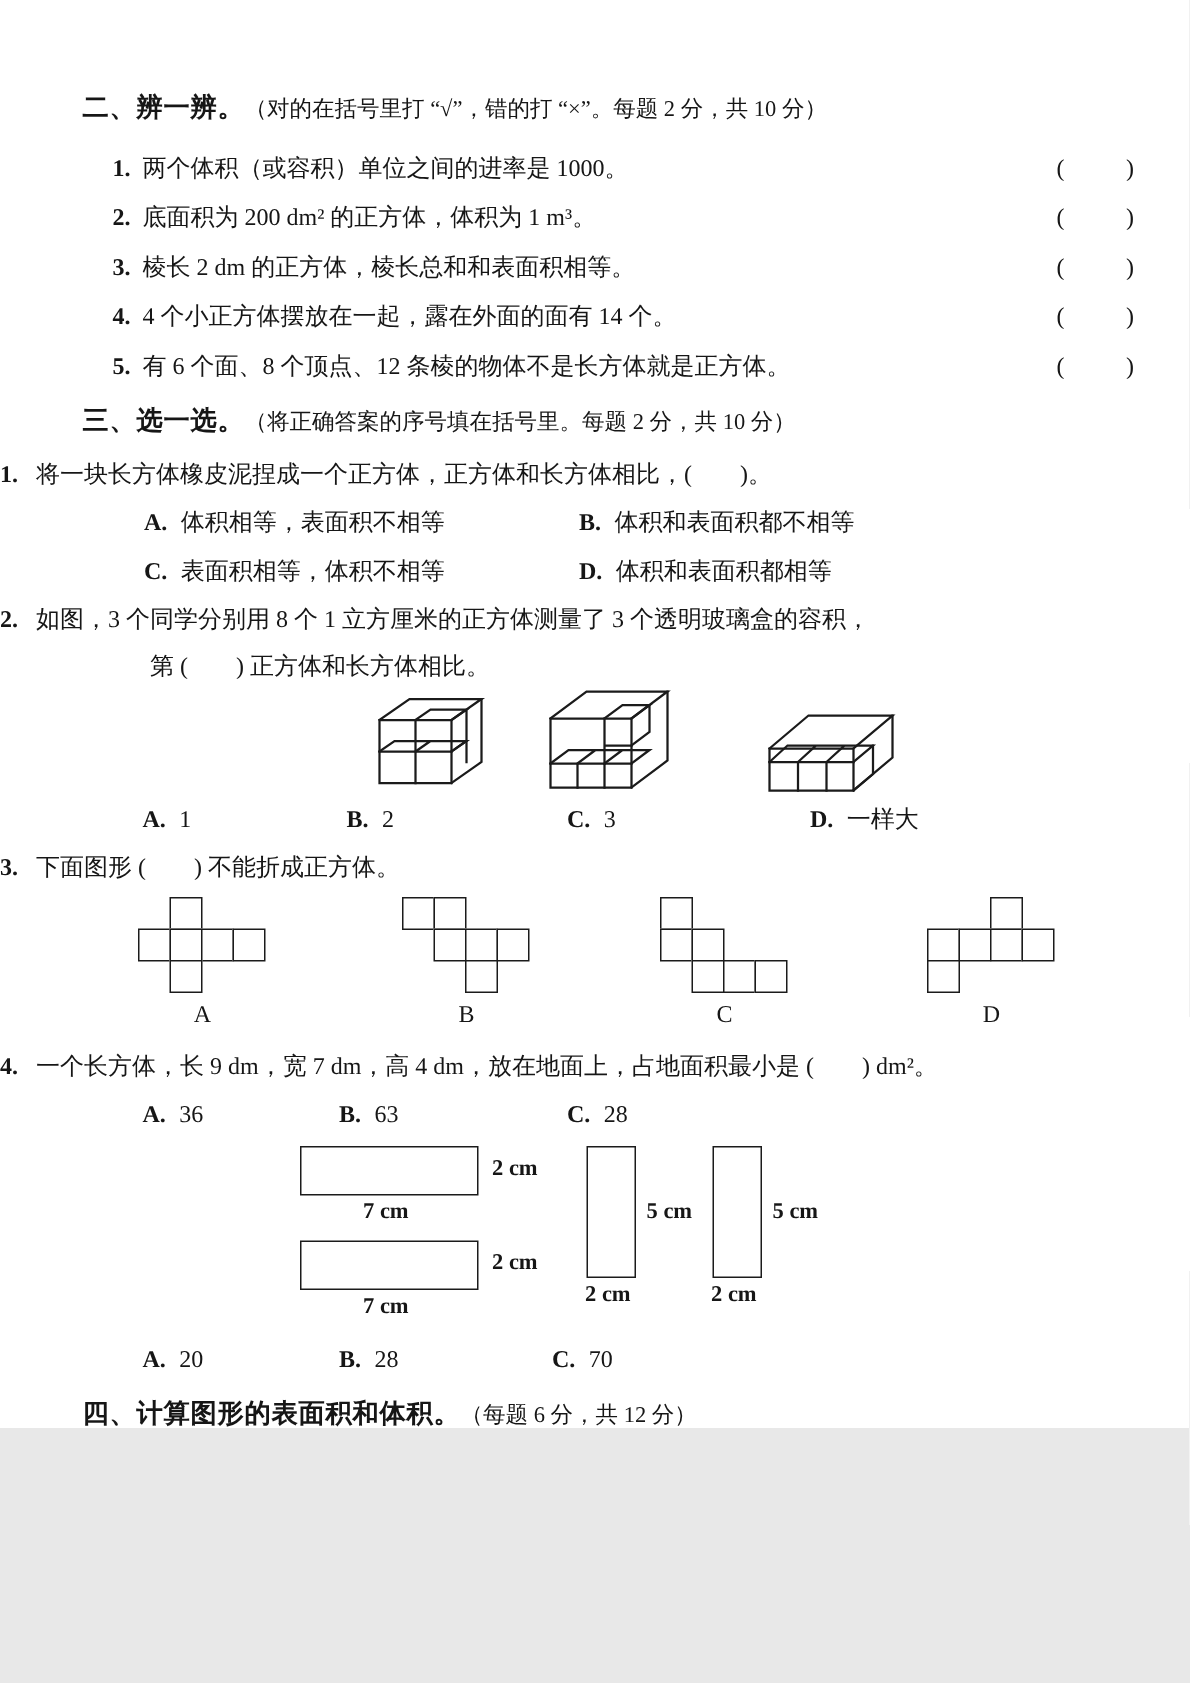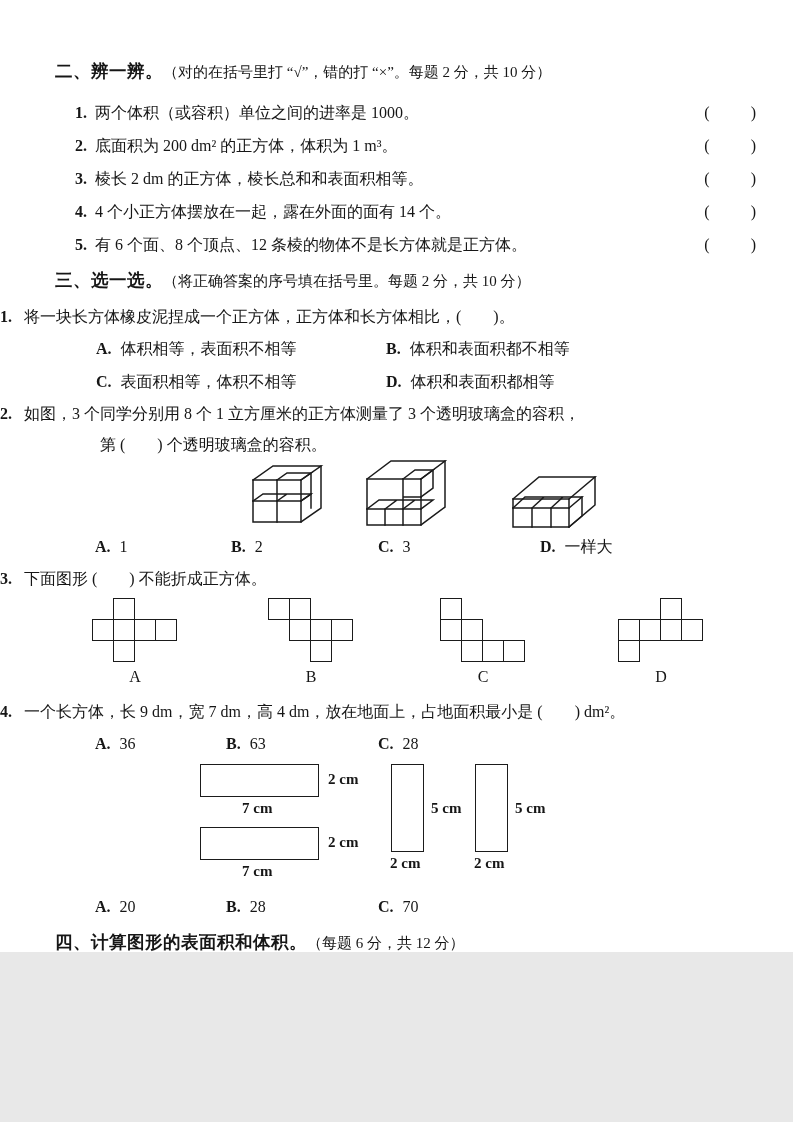--- a/index.html
+++ b/index.html
@@ -101,21 +101,21 @@
   <div class="opt-row">
     <span class="opt" style="left:96px"><span class="olabel">C.</span><span>表面积相等，体积不相等</span></span>
     <span class="opt" style="left:386px"><span class="olabel">D.</span><span>体积和表面积都相等</span></span>
   </div>
 
   <div class="qline">
     <span class="qnum">2.</span>
     <span>如图，3 个同学分别用 8 个 1 立方厘米的正方体测量了 3 个透明玻璃盒的容积，</span>
   </div>
   <div class="qline2">
-    <span>第 (　　) 个透明玻璃盒的容积。</span>
+    <span>第 (　　) 正方体和长方体相比。</span>
   </div>
 
   <div class="boxfig-row">
     <svg class="boxfig" style="left:252px;top:5px" width="74" height="60" viewBox="0 0 74 60">
       <path class="wire" d="M1,15 H49 V57 H1 Z"></path>
       <path class="wire" d="M1,15 L21,1 H69 L49,15"></path>
       <path class="wire" d="M69,1 V43 L49,57"></path>
       <path class="wire" d="M25,15 V57 M1,36 H49"></path>
       <path class="wire" d="M25,15 L35,8 H59 L49,15 M59,8 V29 L49,36"></path>
       <path class="wire" d="M1,36 L11,29 H35 L25,36 M25,36 L35,29 H59 L49,36"></path>
@@ -222,21 +222,21 @@
     <div class="dimlabel" style="left:431px;top:40px">5 cm</div>
     <div class="dimlabel" style="left:390px;top:95px">2 cm</div>
 
     <div class="q5rect" style="left:475px;top:4px;width:33px;height:88px"></div>
     <div class="dimlabel" style="left:515px;top:40px">5 cm</div>
     <div class="dimlabel" style="left:474px;top:95px">2 cm</div>
   </div>
   <div class="opt-row">
     <span class="opt" style="left:95px"><span class="olabel">A.</span><span>20</span></span>
     <span class="opt" style="left:226px"><span class="olabel">B.</span><span>28</span></span>
-    <span class="opt" style="left:378px"><span class="olabel">C.</span><span>70</span></span>
+    <span class="opt" style="left:368px"><span class="olabel">C.</span><span>70</span></span>
   </div>
 
   <div style="height:6px"></div>
 
   <div class="sec-head">
     <span class="sec-title">四、计算图形的表面积和体积。</span><span class="sec-sub">（每题 6 分，共 12 分）</span>
   </div>
 
   <div class="s4figs">
     <span class="fignum" style="left:64px;top:8px">1.</span>

